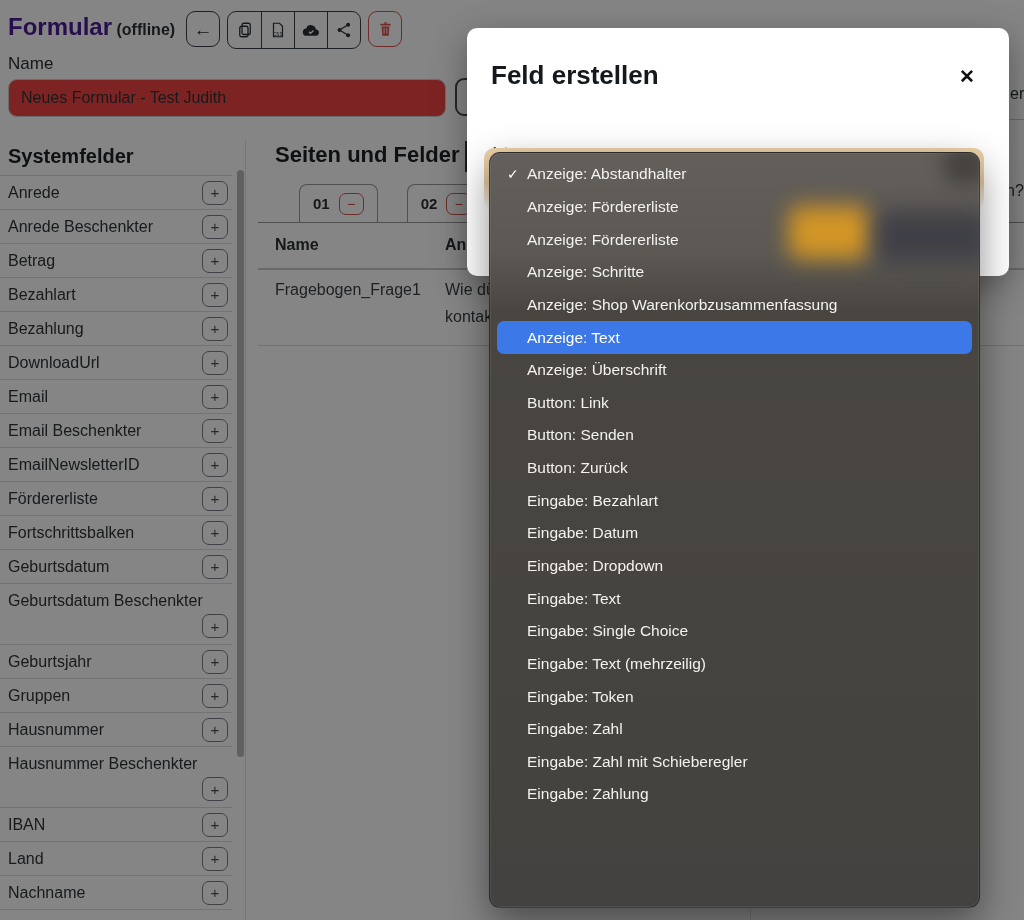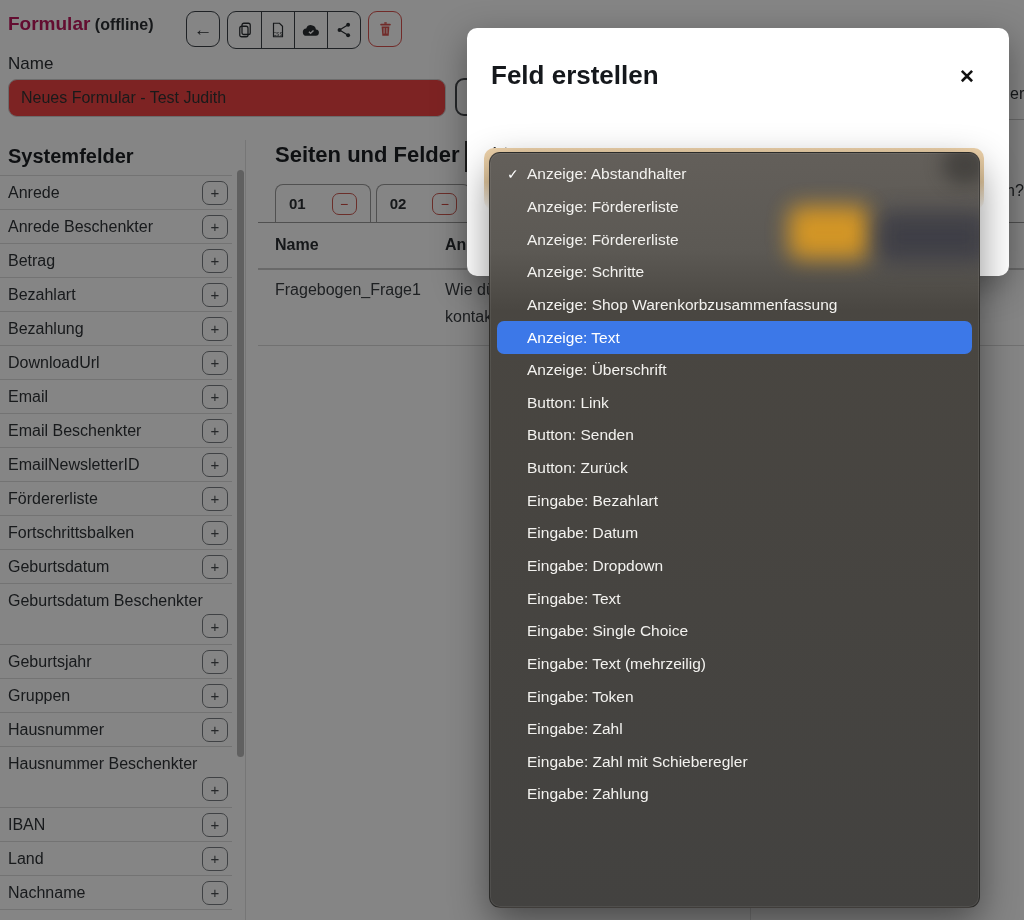--- a/index.html
+++ b/index.html
@@ -2,21 +2,21 @@
 <html><head>
 <meta charset="utf-8">
 <style>
   html,body{margin:0;padding:0;}
   body{width:1024px;height:920px;position:relative;overflow:hidden;background:#ffffff;
        font-family:"Liberation Sans",sans-serif;color:#212529;}
   .abs{position:absolute;}
 
   
   .page{position:absolute;inset:0;background:#fff;z-index:1;}
-  .app-title{font-size:19px;font-weight:bold;color:#be185d;}
+  .app-title{font-size:24px;font-weight:bold;color:#4c1d95;}
   .app-status{font-size:16px;font-weight:bold;color:#2b2f33;}
   .titlebar{left:8px;top:13px;}
   .toolbar{left:186px;top:11px;display:flex;gap:7px;align-items:flex-start;}
   .tbtn{height:36px;width:34px;display:flex;align-items:center;justify-content:center;
         background:transparent;border:1px solid #3c4248;border-radius:9px;box-sizing:border-box;cursor:pointer;}
   .tgroup{display:flex;border:1px solid #3c4248;border-radius:9px;overflow:hidden;}
   .tgroup .tbtn{border:none;border-left:1px solid #3c4248;border-radius:0;width:33px;}
   .tgroup .tbtn:first-child{border-left:none;}
   .tbtn.danger{border:1px solid #d9534f;}
   .arrow-glyph{font-size:19px;color:#2b2f33;line-height:1;}
@@ -38,21 +38,21 @@
   .plus-btn{width:26px;height:24px;border:1px solid #7a7e82;border-radius:7px;background:transparent;
             color:#4a4e52;font-size:15px;line-height:1;display:flex;align-items:center;justify-content:center;cursor:pointer;}
   .sb-thumb{left:237px;top:170px;width:7px;height:587px;border-radius:4px;background:#b9b9b9;}
 
   
   .main{left:258px;top:140px;width:766px;height:780px;}
   .main h2{position:absolute;left:17px;top:2px;margin:0;font-size:22px;color:#1c1f23;}
   .vline-stub{position:absolute;left:207px;top:1px;width:2px;height:31px;background:#3a3a3a;}
   .tabs{position:absolute;left:17px;top:44px;display:flex;gap:5px;align-items:flex-end;}
   .tab{height:38px;box-sizing:border-box;border:1px solid #9a9a9a;border-bottom:none;border-radius:8px 8px 0 0;
-       padding:0 13px;display:flex;gap:26px;align-items:center;background:#fff;cursor:pointer;}
+       padding:0 13px;display:flex;gap:9px;align-items:center;background:#fff;cursor:pointer;margin-left:24px;}
   .tab-label{font-size:15px;font-weight:bold;color:#2b2f33;}
   .minus-btn{width:25px;height:22px;border:1.5px solid #cd5a52;border-radius:7px;background:transparent;
              color:#c9443c;font-size:14px;line-height:1;display:flex;align-items:center;justify-content:center;cursor:pointer;}
   .tab.partial{width:26px;padding:0;}
   .tabs-bottom{position:absolute;left:0;top:82px;width:766px;height:1px;background:#9a9a9a;}
   .th{position:absolute;top:96px;font-size:16px;font-weight:bold;color:#2b2f33;white-space:nowrap;}
   .th1{left:17px;} .th2{left:187px;}
   .thead-line{position:absolute;left:0;top:128px;width:766px;height:2px;background:#c9c9c9;}
   .td{position:absolute;font-size:16px;color:#3a3e42;white-space:nowrap;}
   .td-name{left:17px;top:141px;} .td-d1{left:187px;top:141px;} .td-d2{left:187px;top:168px;}

